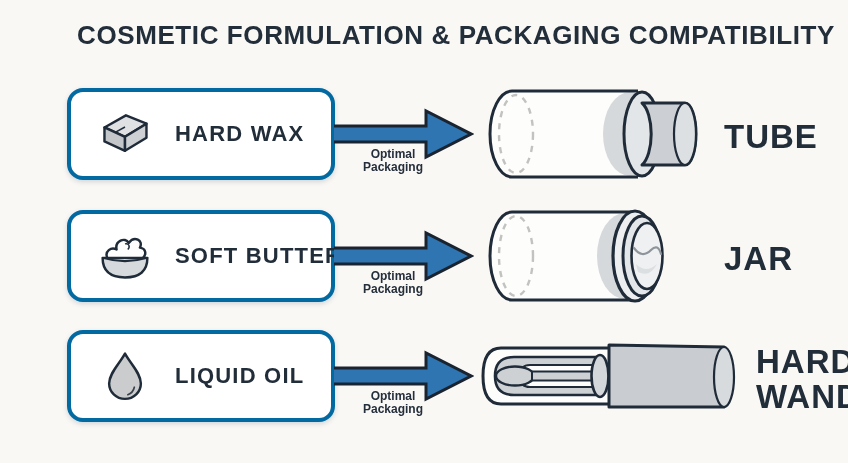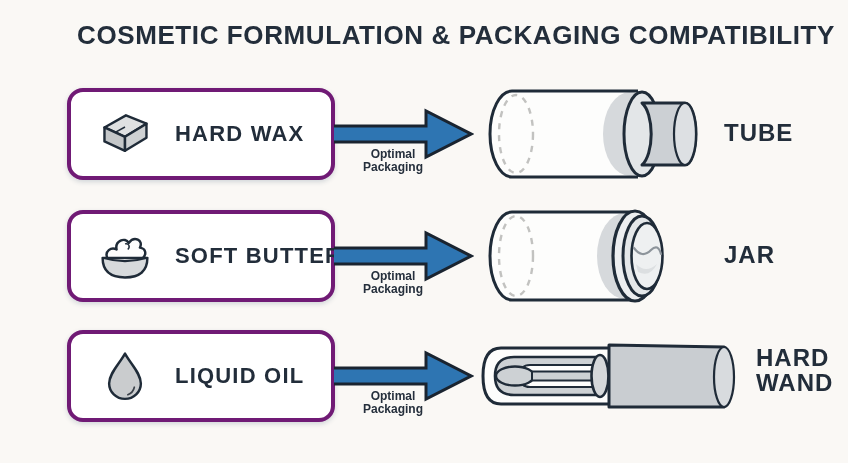--- a/index.html
+++ b/index.html
@@ -25,21 +25,21 @@
   .row { position: absolute; left: 0; width: 848px; height: 93px; }
   .row-1 { top: 88px; }
   .row-2 { top: 210px; }
   .row-3 { top: 330px; padding-left: 12px; }
 
   .formulation-box {
     position: absolute;
     left: 35px; top: 0;
     width: 268px; height: 92px;
     background: #ffffff;
-    border: 4px solid #701a75;
+    border: 4px solid #0369a1;
     border-radius: 16px;
     box-shadow: 0 2px 5px rgba(30, 60, 90, 0.18);
     display: flex;
     align-items: center;
     padding-left: 26px;
     gap: 22px;
   }
   .formulation-icon { width: 56px; height: 56px; flex: 0 0 auto; }
   .formulation-label {
     font-size: 22px;
@@ -61,21 +61,21 @@
     line-height: 1.1;
     color: #252f3c;
   }
 
   .packaging-art { position: absolute; left: 448px; width: 235px; height: 100px; }
   .row-1 .packaging-art, .row-2 .packaging-art { top: -4px; }
   .packaging-art.wand { left: 446px; top: 6px; width: 270px; height: 80px; }
 
   .packaging-label {
     position: absolute;
-    font-size: 24px;
+    font-size: 33px;
     font-weight: bold;
     letter-spacing: 1px;
     color: #222d3a;
     line-height: 1.05;
   }
   .row-1 .packaging-label, .row-2 .packaging-label { left: 692px; top: 32px; }
   .row-3 .packaging-label { left: 724px; top: 15px; width: 110px; }
 </style>
 </head>
 <body>

